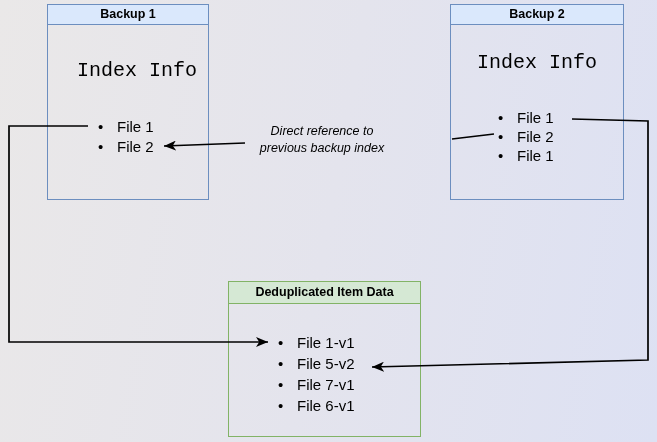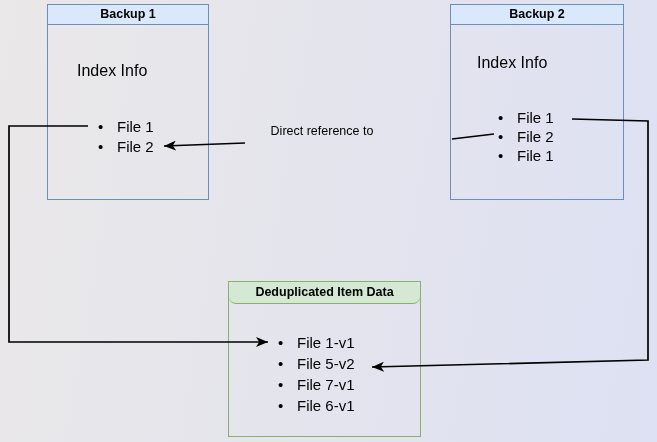--- a/index.html
+++ b/index.html
@@ -34,26 +34,26 @@
   }
   .blue .node-header{
     height:20px;line-height:19px;font-size:12.5px;
     background:var(--blue-fill,#dae8fc);
     border-bottom:1px solid var(--blue-border,#6c8ebf);
   }
   .green .node-header{
     height:22px;line-height:21px;font-size:12.5px;
     background:var(--green-fill,#d5e8d4);
     border-bottom:1px solid var(--green-border,#82b366);
-    border-radius:7px;
   }
   .index-label{
     position:absolute;
-    font-size:16px;line-height:20px;color:#000;
+    font-size:20px;line-height:20px;color:#000;
     white-space:nowrap;
+    font-family:Liberation Mono, monospace;
   }
   ul.files{
     position:absolute;
     margin:0;padding:0;list-style:none;
     font-size:15px;color:#000;
   }
   ul.files li{
     position:relative;
     padding-left:19px;
     white-space:nowrap;
@@ -65,20 +65,21 @@
     content:"\2022";
     position:absolute;left:0;top:0;
     font-size:15px;
   }
   .edge-label{
     position:absolute;
     left:237px;top:123px;width:170px;
     text-align:center;
     font-size:12.5px;line-height:17px;color:#000;
     z-index:4;
+    font-style:italic;
   }
   .edge-label span{display:block;}
 </style>
 </head>
 <body>
 
 <div class="canvas">
 
   <svg class="arrow-layer" width="657" height="442" viewBox="0 0 657 442">
     <defs>
@@ -116,15 +117,16 @@
     <ul class="files lh21" style="left:49px;top:50px;">
         <li>File 1-v1</li>
         <li>File 5-v2</li>
         <li>File 7-v1</li>
         <li>File 6-v1</li>
       </ul>
   </div>
 
   <div class="edge-label">
     <span>Direct reference to</span>
+    <span>previous backup index</span>
   </div>
 
 </div>
 
 </body></html>

